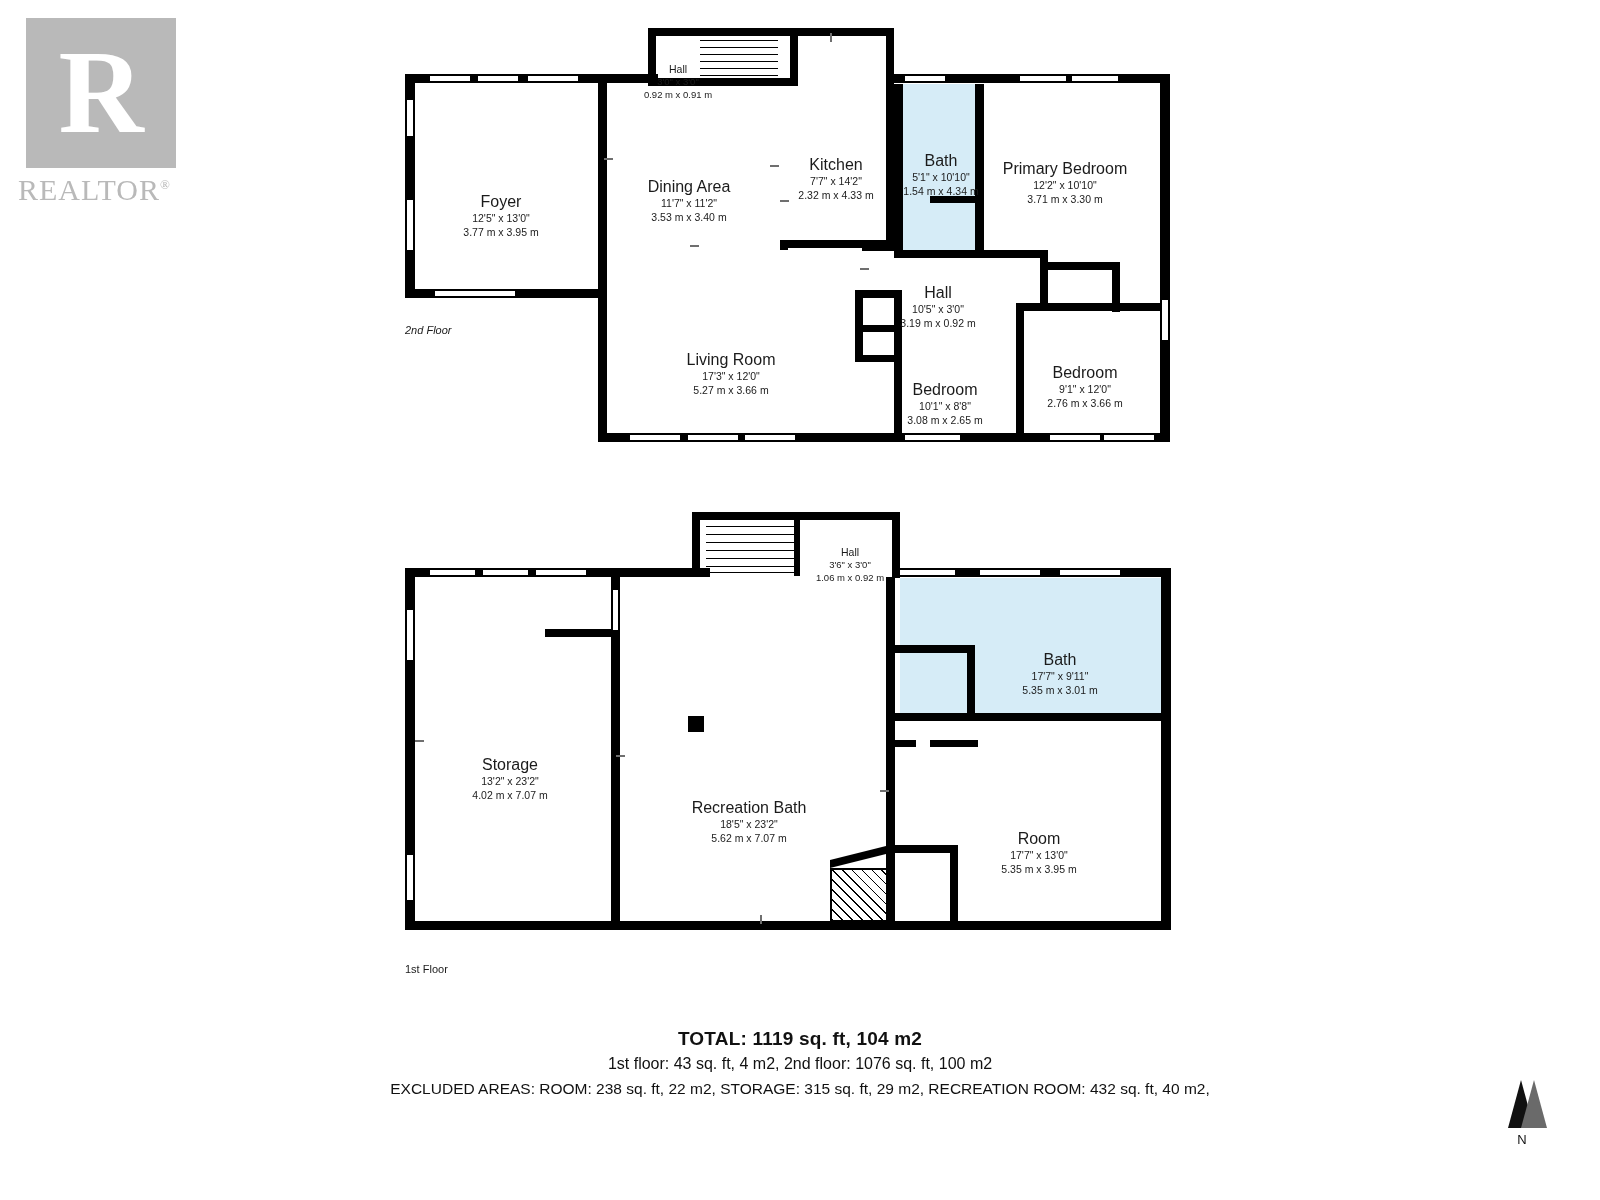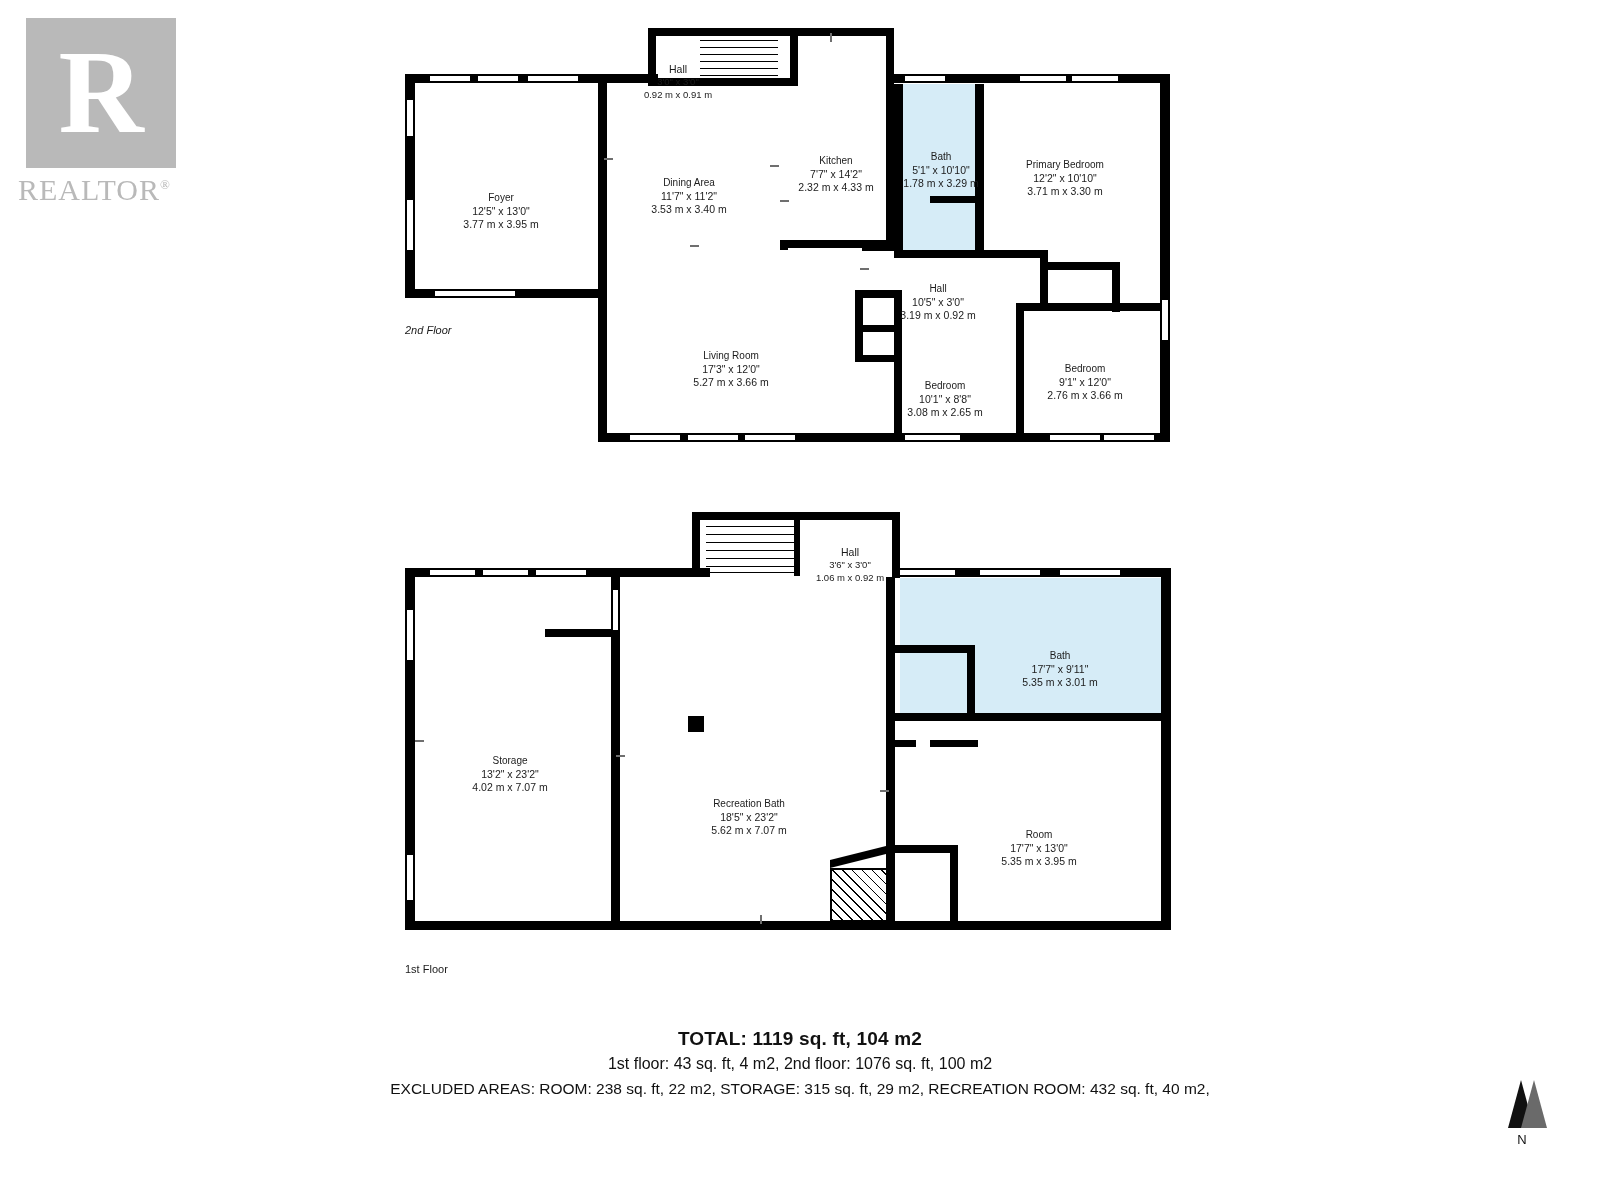--- a/index.html
+++ b/index.html
@@ -95,21 +95,21 @@
     position: absolute;
     text-align: center;
     line-height: 1.28;
     font-size: 11px;
     color: #1b1b1b;
     white-space: nowrap;
     transform: translateX(-50%);
     margin-top: 13px;
   }
   .room-label .nm {
-    font-size: 10px;
+    font-size: 16px;
   }
   .room-label .dim {
     font-size: 10.5px;
   }
   .room-label.small .nm { font-size: 10.5px; }
   .room-label.small .dim { font-size: 9.5px; }
 
   .floor-caption {
     position: absolute;
     font-size: 11px;
@@ -330,21 +330,21 @@
 
     <div class="room-label" style="left:836px; top:142px;">
       <div class="nm">Kitchen</div>
       <div class="dim">7'7" x 14'2"</div>
       <div class="dim">2.32 m x 4.33 m</div>
     </div>
 
     <div class="room-label" style="left:941px; top:138px;">
       <div class="nm">Bath</div>
       <div class="dim">5'1" x 10'10"</div>
-      <div class="dim">1.78 m x 3.29 m</div>
+      <div class="dim">1.54 m x 4.34 m</div>
     </div>
 
     <div class="room-label" style="left:1065px; top:146px;">
       <div class="nm">Primary Bedroom</div>
       <div class="dim">12'2" x 10'10"</div>
       <div class="dim">3.71 m x 3.30 m</div>
     </div>
 
     <div class="room-label" style="left:501px; top:179px;">
       <div class="nm">Foyer</div>

